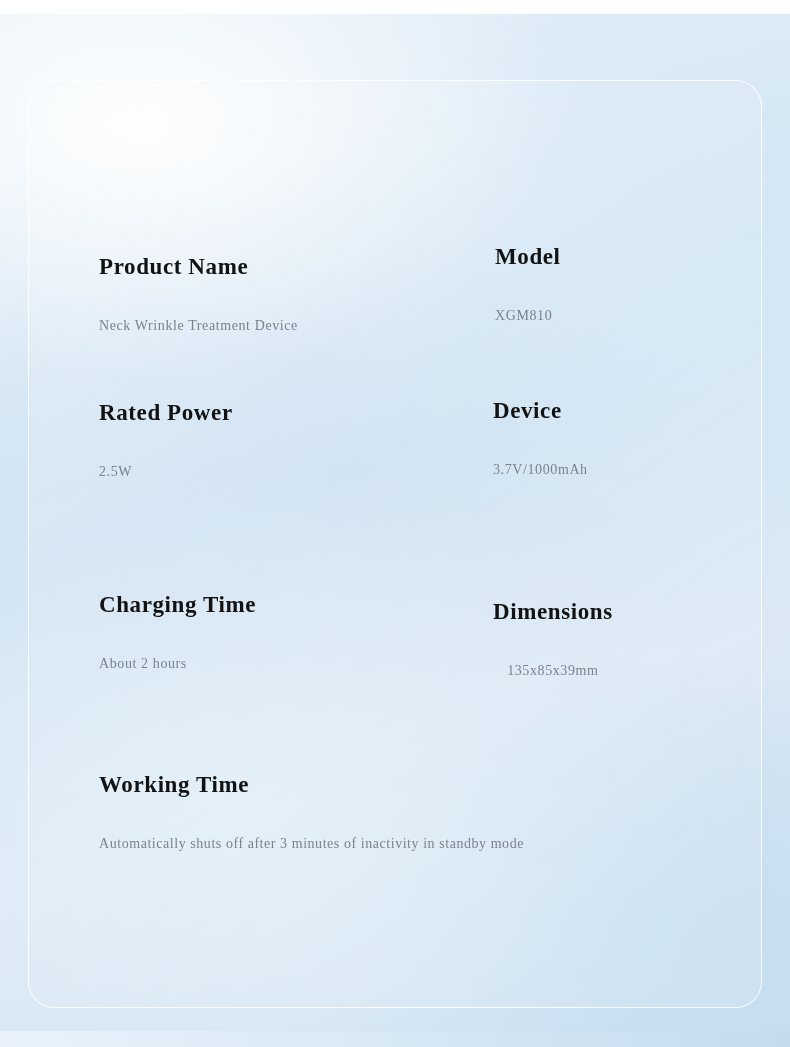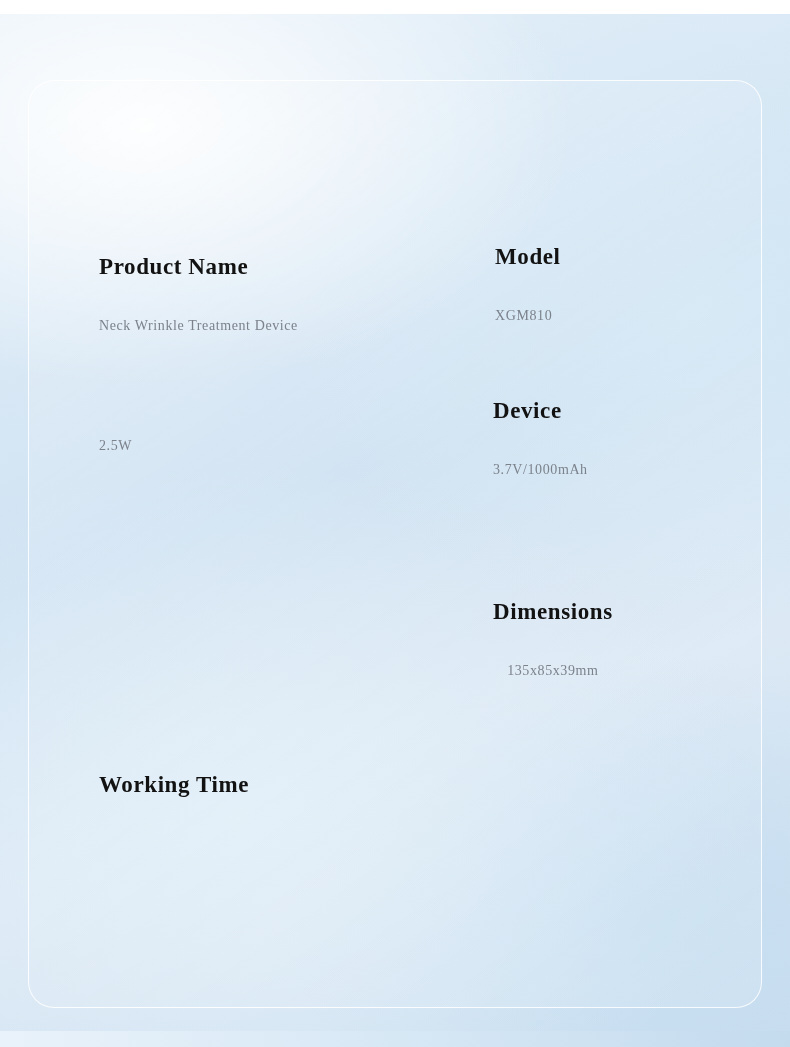--- a/index.html
+++ b/index.html
@@ -120,37 +120,43 @@
         <div class="value">Neck Wrinkle Treatment Device</div>
       </div>
       <div class="cell c-right">
         <div class="label">Model</div>
         <div class="value">XGM810</div>
       </div>
     </div>
 
     <div class="row r2">
       <div class="cell c-left">
+        <div class="label">Rated Power</div>
         <div class="value">2.5W</div>
       </div>
       <div class="cell c-right">
         <div class="label">Device</div>
         <div class="value">3.7V/1000mAh</div>
       </div>
     </div>
 
     <div class="row r3">
+      <div class="cell c-left">
+        <div class="label">Charging Time</div>
+        <div class="value">About 2 hours</div>
+      </div>
       <div class="cell c-right">
         <div class="label">Dimensions</div>
         <div class="value">135x85x39mm</div>
       </div>
     </div>
 
     <div class="row r4">
       <div class="cell c-left">
         <div class="label">Working Time</div>
+        <div class="value">Automatically shuts off after 3 minutes of inactivity in standby mode</div>
       </div>
     </div>
 
   </div>
 
   <div class="bottombar"></div>
 </div>
 
 </body></html>

